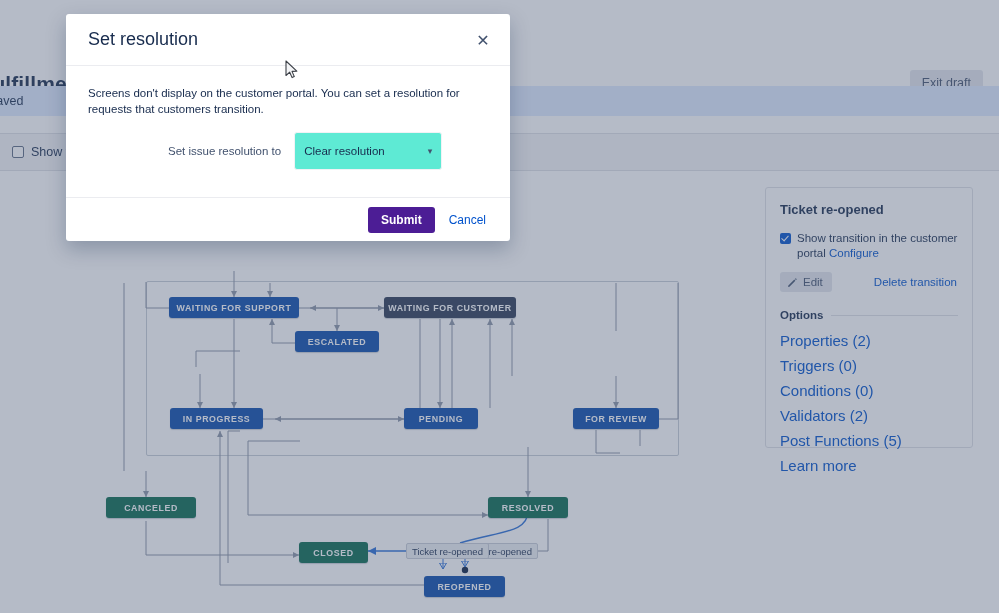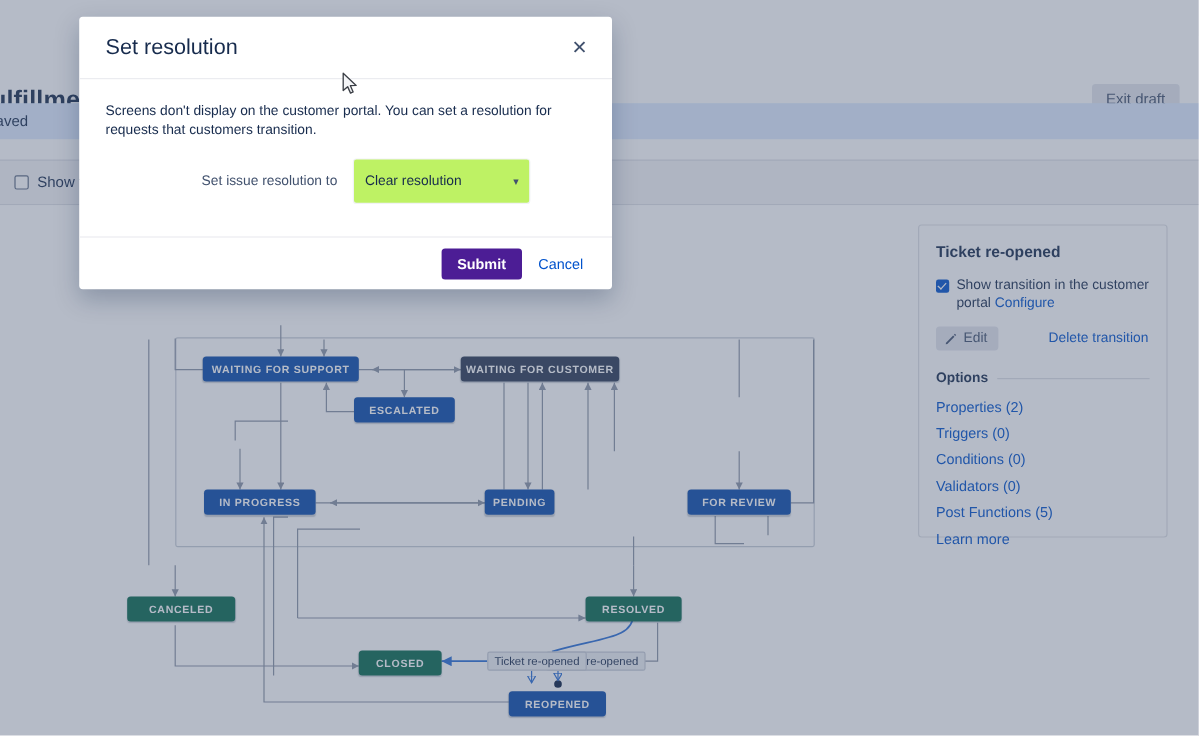--- a/index.html
+++ b/index.html
@@ -116,21 +116,21 @@
     padding:4px 9px 4px 7px; font-size:11.5px; color:#42526e;
     display:flex; align-items:center; gap:5px; cursor:pointer;
     font-family:"Liberation Sans", sans-serif;
   }
   .del-link { font-size:11.5px; color:#0052cc; cursor:pointer;padding-left:28px; }
   .opt-head {
     display:flex; align-items:center; gap:8px; margin-top:17px;
     font-size:11.5px; font-weight:700; color:#172b4d;
   }
   .opt-head .rule { flex:1; height:1px; background:#dfe1e6; }
-  .opt-item { font-size:12px; color:#0052cc; margin-top:8px; cursor:pointer; }
+  .opt-item { font-size:15px; color:#0052cc; margin-top:8px; cursor:pointer; }
   .opt-item.first { margin-top:11px; }
 
   
   #overlay {
     position:absolute; inset:0;
     background:rgba(79,94,121,0.42);
   }
 
   .modal {
     position:absolute; left:66px; top:14px; width:444px; height:227px;
@@ -153,21 +153,21 @@
   .modal-body { flex:1; padding:19px 22px 0 22px; }
   .modal-desc {
     font-size:11.5px; color:#172b4d; line-height:16px; max-width:400px;
   }
   .field-row {
     display:flex; align-items:center; gap:13px; margin-top:15px;
     padding-left:80px;
   }
   .field-label { font-size:11.5px; color:#42526e; }
   .select {
-    width:148px; height:38px; background:#bef264;
+    width:148px; height:38px; background:#5eead4;
     border:1px solid #f1f2f5; border-radius:3px;
     display:flex; align-items:center; justify-content:space-between;
     padding:0 9px; font-size:11.5px; color:#172b4d; cursor:pointer;
   }
   .chev { font-size:9px; color:#42526e; }
   .modal-foot {
     height:44px; flex:none; border-top:1px solid #ebecf0;
     display:flex; align-items:center; justify-content:flex-end;
     gap:8px; padding:0 18px;
   }
@@ -273,21 +273,21 @@
         <path d="M443,388 L443,398" marker-end="url(#ahh)"></path>
         <path d="M465,388 L465,396" marker-end="url(#ahh)"></path>
       </g>
     </svg>
 
     <div id="nodes">
         <div class="node blue" style="left: 169px; top: 126px; width: 130px;">WAITING FOR SUPPORT</div>
         <div class="node navy" style="left: 384px; top: 126px; width: 132px;">WAITING FOR CUSTOMER</div>
         <div class="node blue" style="left: 295px; top: 160px; width: 84px;">ESCALATED</div>
         <div class="node blue" style="left: 170px; top: 237px; width: 93px;">IN PROGRESS</div>
-        <div class="node blue" style="left: 404px; top: 237px; width: 58px;">PENDING</div>
+        <div class="node blue" style="left: 404px; top: 237px; width: 74px;">PENDING</div>
         <div class="node blue" style="left: 573px; top: 237px; width: 86px;">FOR REVIEW</div>
         <div class="node green" style="left: 106px; top: 326px; width: 90px;">CANCELED</div>
         <div class="node green" style="left: 488px; top: 326px; width: 80px;">RESOLVED</div>
         <div class="node green" style="left: 299px; top: 371px; width: 69px;">CLOSED</div>
         <div class="node blue" style="left: 424px; top: 405px; width: 81px;">REOPENED</div>
       </div>
     <div id="tlabels">
         <div class="tlabel" style="left: 455px; top: 372px;">Ticket re-opened</div>
         <div class="tlabel" style="left: 406px; top: 372px;">Ticket re-opened</div>
       </div>
@@ -317,21 +317,21 @@
 
     <div class="opt-head">
       <span>Options</span>
       <span class="rule"></span>
     </div>
 
     <div id="options">
         <div class="opt-item first">Properties (2)</div>
         <div class="opt-item">Triggers (0)</div>
         <div class="opt-item">Conditions (0)</div>
-        <div class="opt-item">Validators (0)</div>
+        <div class="opt-item">Validators (2)</div>
         <div class="opt-item">Post Functions (5)</div>
       </div>
     <div class="opt-item">Learn more</div>
   </div>
 </div>
 
 <div id="overlay"></div>
 
 <div class="modal">
   <div class="modal-head">

